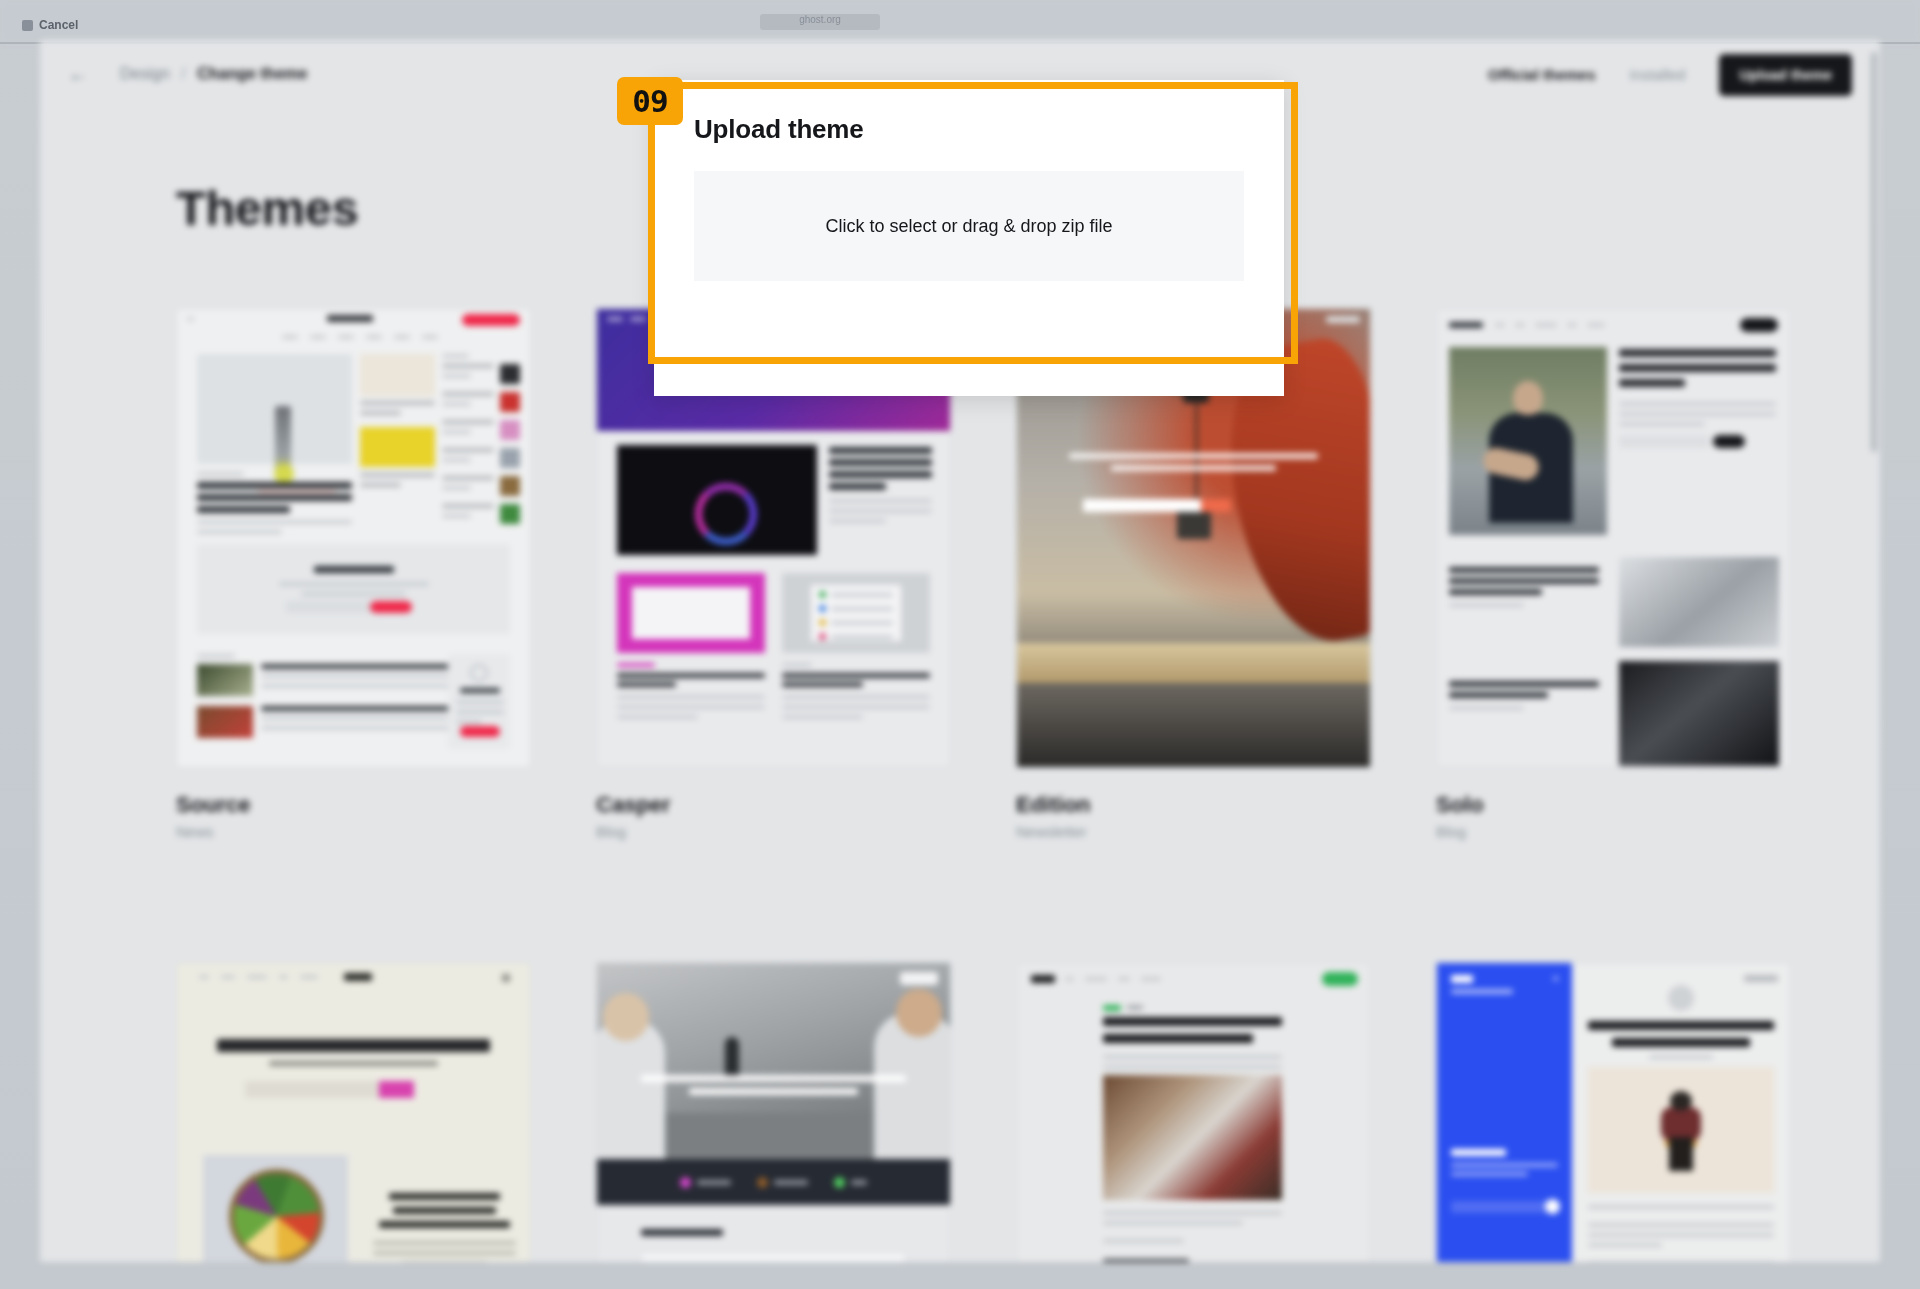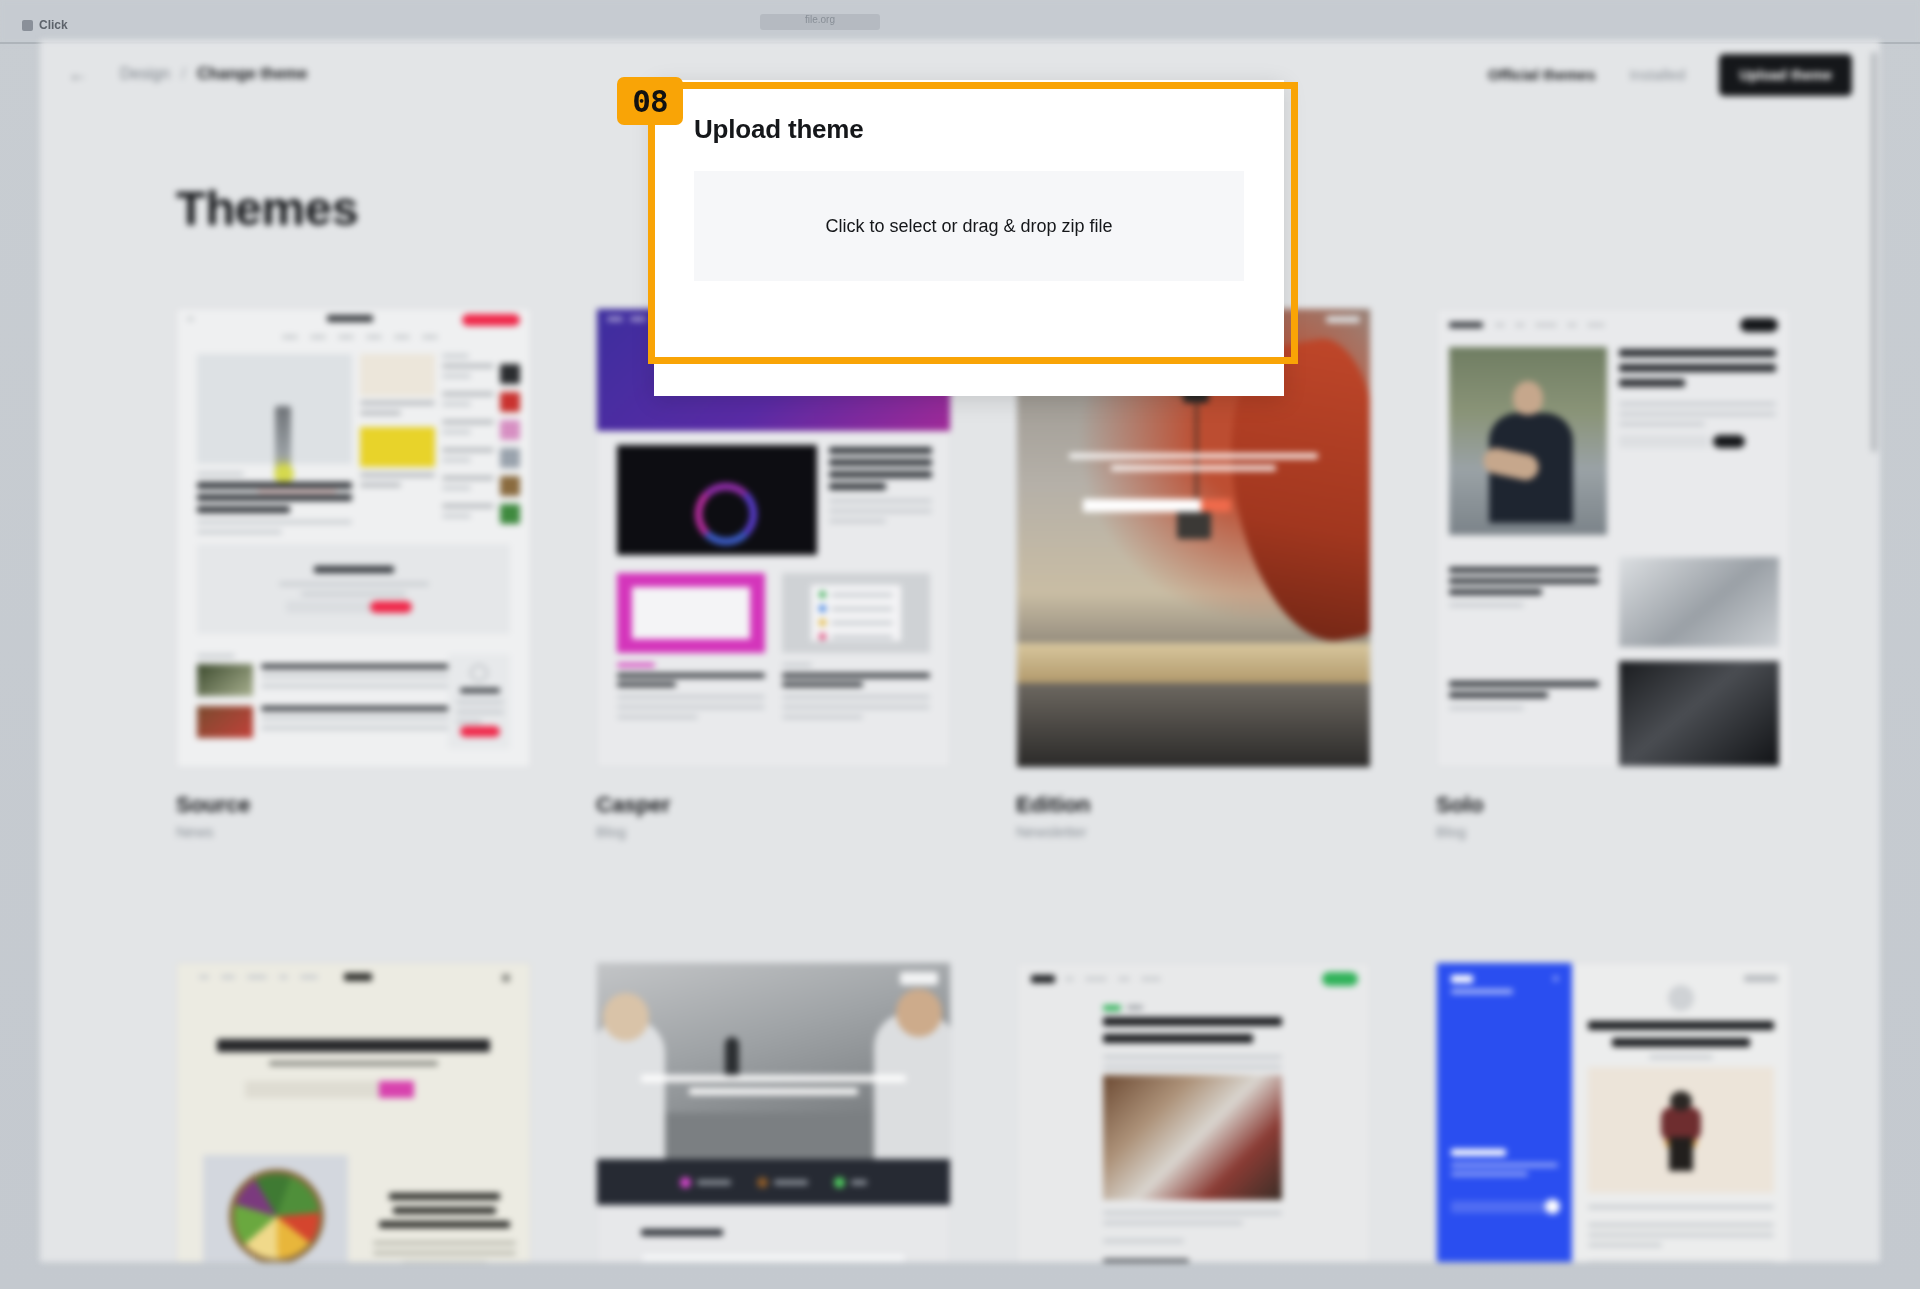--- a/index.html
+++ b/index.html
@@ -384,23 +384,23 @@
   }
 </style>
 </head>
 <body>
 
 <div class="browser-shell">
 
   <div class="chrome-bar"></div>
   <div class="chrome-tab">
     <span class="favicon"></span>
-    <span class="tab-label">Click</span>
+    <span class="tab-label">Cancel</span>
   </div>
-  <div class="chrome-url">file.org</div>
+  <div class="chrome-url">ghost.org</div>
   <div class="chrome-divider"></div>
 
   <div class="app-window">
 
     <div class="app-scrollbar"></div>
 
     <div class="app-header">
       <div class="back-arrow">←</div>
       <div class="breadcrumb">
         <span>Design</span>
@@ -851,15 +851,15 @@
 
   <div class="modal">
     <div class="modal-title">Upload theme</div>
     <div class="dropzone">
       <span class="dropzone-text">Click to select or drag &amp; drop zip file</span>
     </div>
   </div>
 
   <div class="annot-frame"></div>
   <div class="annot-stem"></div>
-  <div class="annot-badge">08</div>
+  <div class="annot-badge">09</div>
 
 </div>
 
 </body></html>

